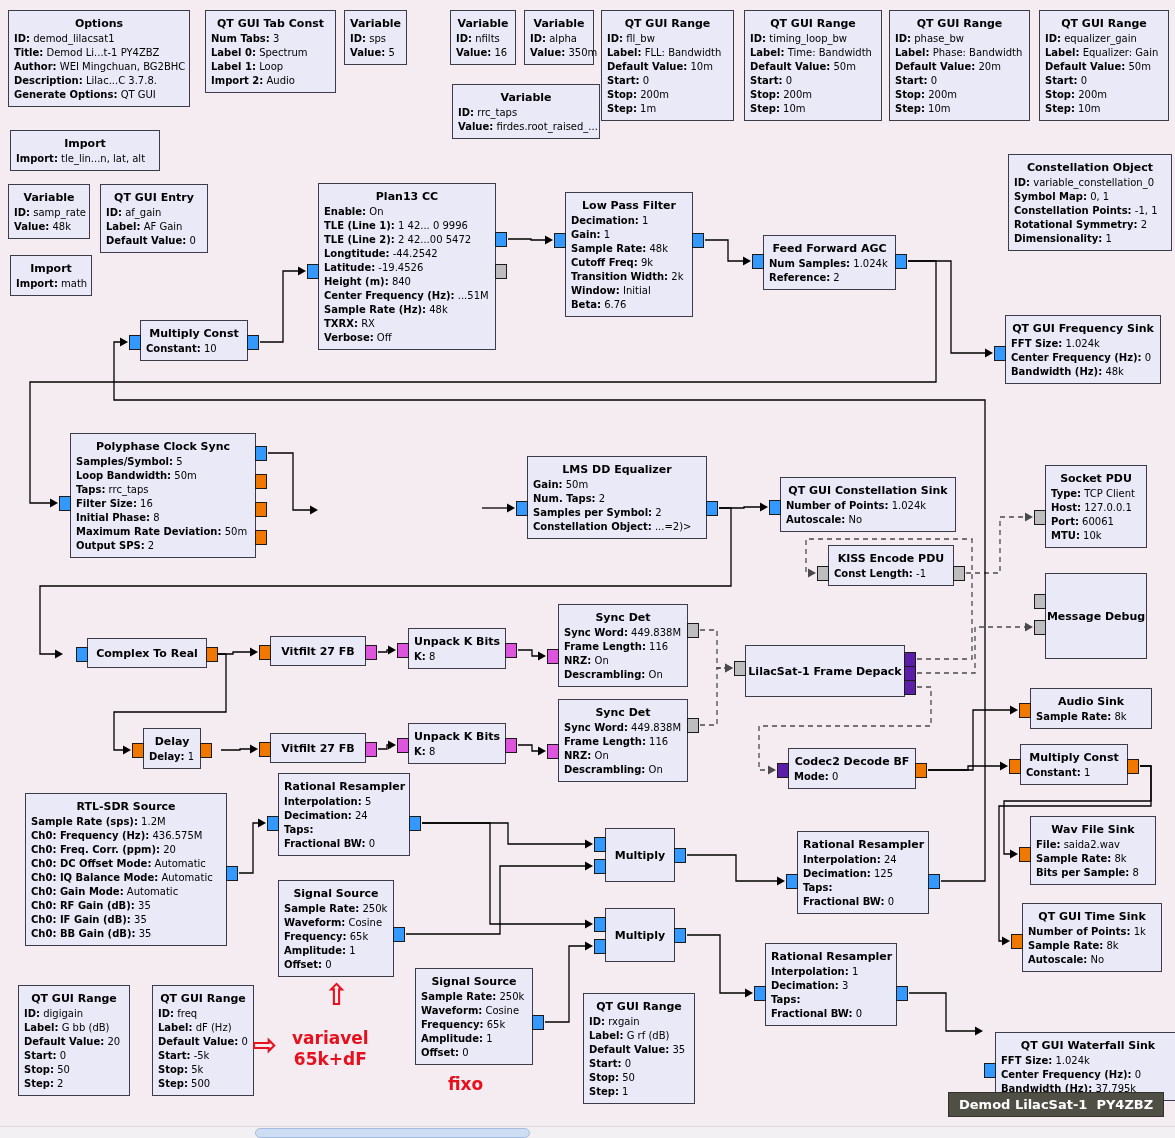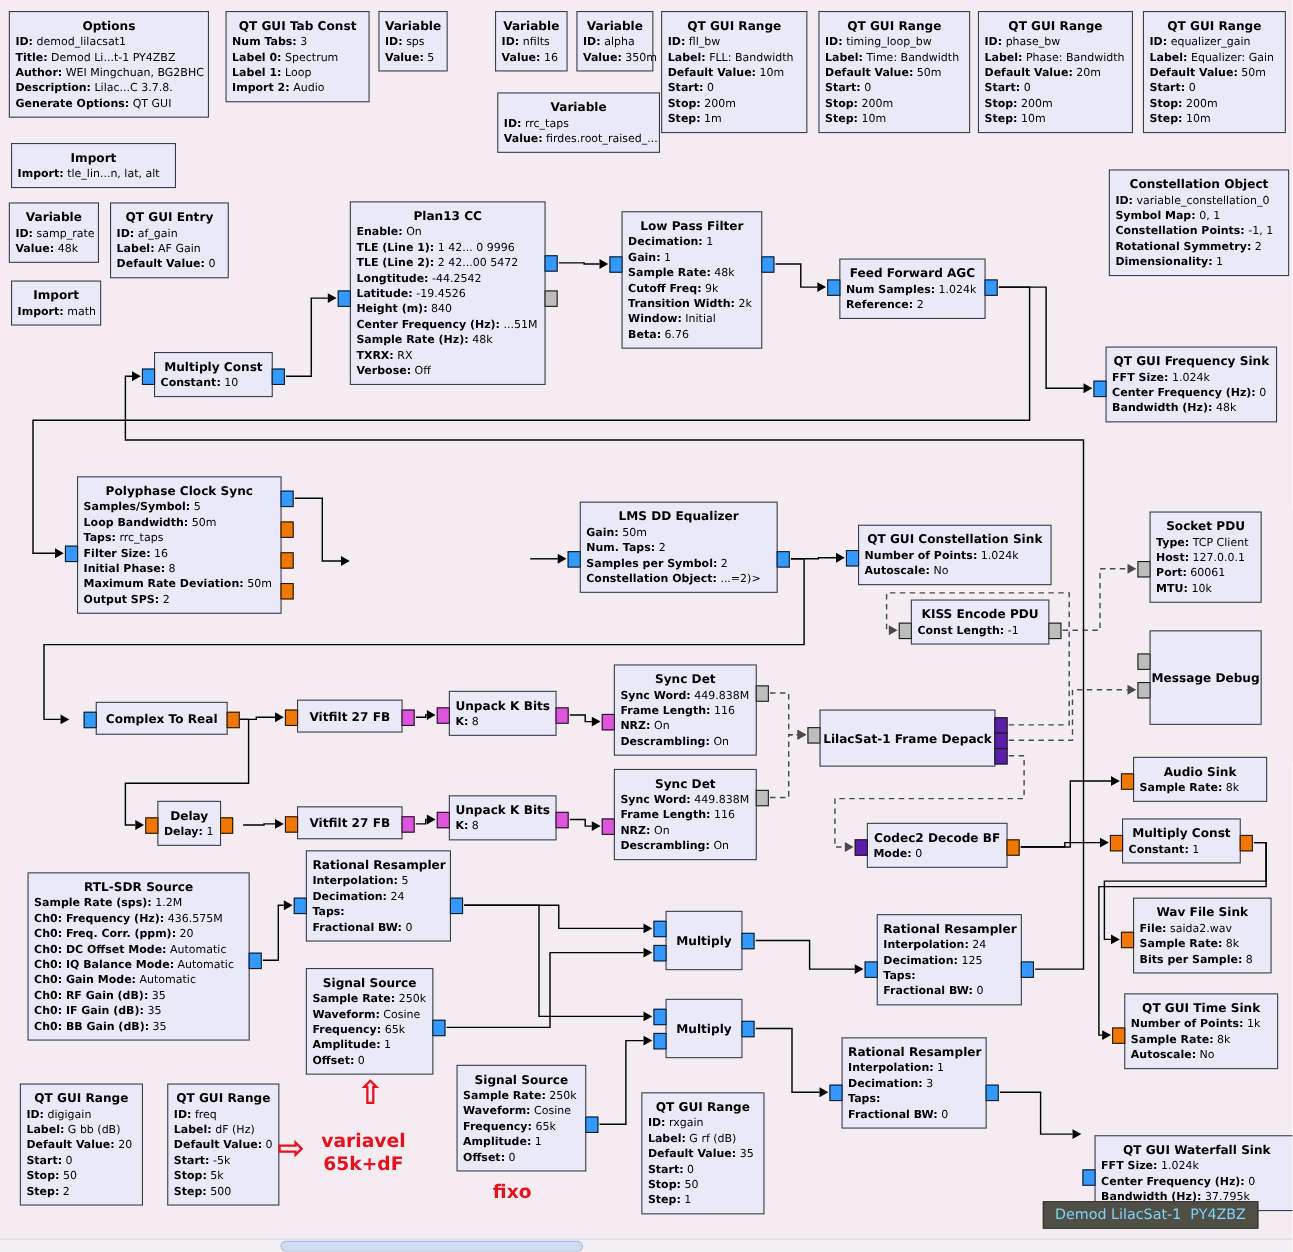--- a/index.html
+++ b/index.html
@@ -9,21 +9,21 @@
   .block{position:absolute;background:#e9e9f8;border:1px solid #3c3c48;padding:4px 5px;z-index:2}
   .btitle{font-weight:bold;font-size:11px;line-height:17px;text-align:center;white-space:nowrap;color:#000}
   .bparam{font-size:10px;line-height:14px;white-space:nowrap;color:#000}
   .bparam b{font-weight:bold}
   .vcenter{display:flex;align-items:center;justify-content:center}
   .port{position:absolute;width:12px;height:15px;border:1px solid #1b1b1b;z-index:3}
   .pin{left:-12px}
   .pout{right:-12px}
   .note{position:absolute;z-index:4;color:#e8101d;font-weight:bold;font-size:17px;line-height:21px;text-align:center;white-space:nowrap}
   .arrow{position:absolute;z-index:4;color:#e8101d;font-weight:bold;font-size:30px;line-height:30px}
-  #footer-label{position:absolute;left:948px;top:1092px;background:#4f4f45;color:#7dd3fc;font-weight:normal;font-size:13px;padding:4px 10px;white-space:pre;z-index:4;border:1px solid #33332c}
+  #footer-label{position:absolute;left:948px;top:1092px;background:#4f4f45;color:#ffffff;font-weight:bold;font-size:13px;padding:4px 10px;white-space:pre;z-index:4;border:1px solid #33332c}
   #hscroll{position:absolute;left:0;top:1126px;width:1175px;height:12px;background:#f2f0f2;border-top:1px solid #ddd6dd;z-index:5}
   #hthumb{position:absolute;left:255px;top:1px;width:275px;height:10px;background:#cddef4;border:1px solid #a6bedd;border-radius:5px}
 </style>
 </head>
 <body>
 
 <div id="canvas" style="width: 1175px; height: 1138px; background: rgb(245, 236, 242);">
   <svg id="wires" width="1175" height="1138">
       <polyline points="260,342 283,342 283,271 298,271" fill="none" stroke="#000000" stroke-width="1.3"></polyline>
       <polygon points="306,271 298,266.5 298,275.5" fill="#000000"></polygon>

